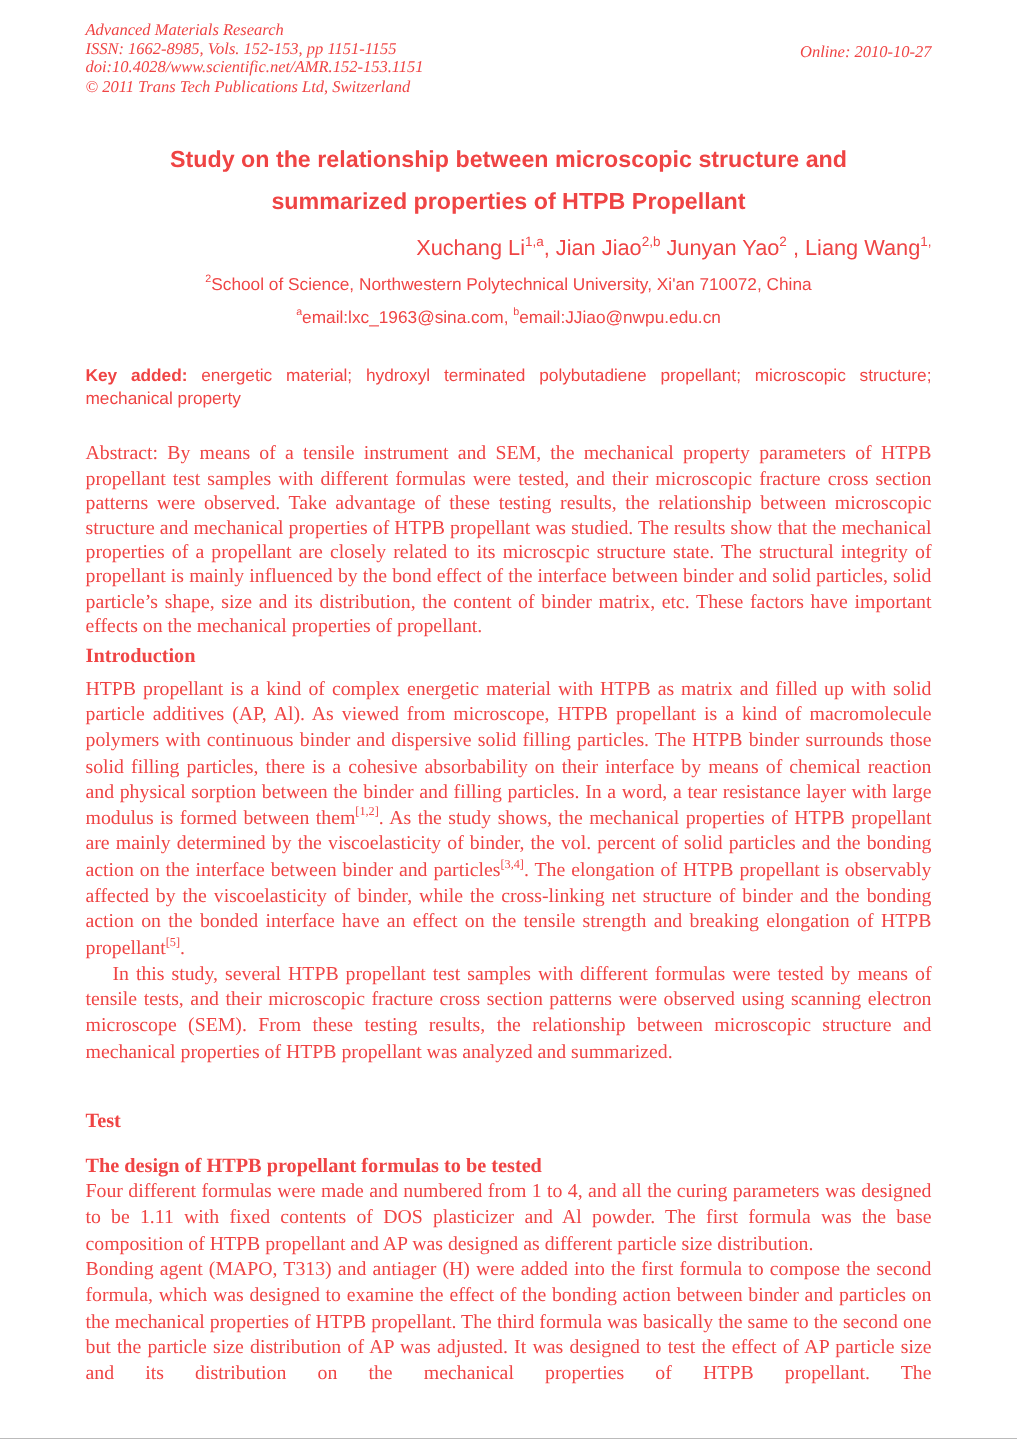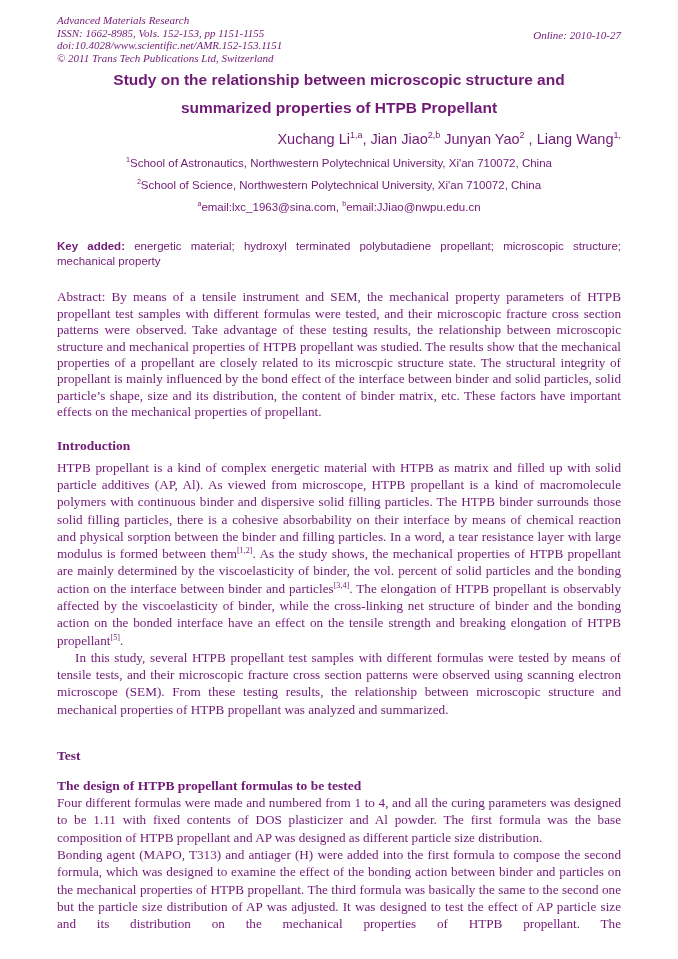--- a/index.html
+++ b/index.html
@@ -2,40 +2,40 @@
 <html><head>
 <meta charset="utf-8">
 <style>
   * { margin: 0; padding: 0; box-sizing: border-box; }
   html, body { background: #888; }
   .page {
     width: 678px;
     height: 959px;
     margin: 0 auto;
     background: #ffffff;
-    color: #701a75;
+    color: #ef4444;
     padding: 14px 57px 0 57px;
     overflow: hidden;
     font-family: "Liberation Serif", serif;
   }
   
   .pdf-header {
     display: flex;
     justify-content: space-between;
     align-items: flex-start;
     font-family: "Liberation Serif", serif;
     font-style: italic;
     font-size: 11px;
     line-height: 12.6px;
   }
   .pdf-header .left div { white-space: nowrap; }
   .pdf-header .right { white-space: nowrap; margin-top: 15px; }
   
   .title {
-    margin-top: 2px;
+    margin-top: 29px;
     text-align: center;
     font-family: "Liberation Sans", sans-serif;
     font-weight: bold;
     font-size: 15.5px;
     line-height: 28px;
   }
   .authors {
     margin-top: 7px;
     text-align: right;
     font-family: "Liberation Sans", sans-serif;
@@ -64,21 +64,21 @@
     margin-top: 21px;
     font-size: 13.2px;
     line-height: 16.4px;
     text-align: justify;
   }
   .abstract b { font-weight: normal; }
   .section-heading {
     font-size: 13.5px;
     font-weight: bold;
   }
-  .h-intro { margin-top: 17px; }
+  .h-intro { margin-top: 3px; }
   .h-test  { margin-top: 30px; }
   .h-sub   { margin-top: 14px; }
   .body-par {
     font-size: 13.2px;
     line-height: 17.3px;
     text-align: justify;
   }
   .mt-par { margin-top: 5px; }
   .indent { text-indent: 18px; }
   .fill-last { text-align-last: justify; }
@@ -99,21 +99,20 @@
   </div>
 
   <div class="title">
     <div>Study on the relationship between microscopic structure and</div>
     <div>summarized properties of HTPB Propellant</div>
   </div>
 
   <div class="authors">Xuchang Li<sup>1,a</sup>, Jian Jiao<sup>2,b</sup> Junyan Yao<sup>2</sup> , Liang Wang<sup>1,</sup></div>
 
   <div class="affil-block">
-    <div class="affil"><sup>1</sup>School of Astronautics, Northwestern Polytechnical University, Xi'an 710072, China</div>
     <div class="affil"><sup>2</sup>School of Science, Northwestern Polytechnical University, Xi'an 710072, China</div>
     <div class="affil"><sup>a</sup>email:lxc_1963@sina.com, <sup>b</sup>email:JJiao@nwpu.edu.cn</div>
   </div>
 
   <p class="keywords"><b>Key added:</b><span> energetic material; hydroxyl terminated polybutadiene propellant; microscopic structure; mechanical property</span></p>
 
   <p class="abstract"><b>Abstract:</b><span> By means of a tensile instrument and SEM, the mechanical property parameters of HTPB propellant test samples with different formulas were tested, and their microscopic fracture cross section patterns were observed. Take advantage of these testing results, the relationship between microscopic structure and mechanical properties of HTPB propellant was studied. The results show that the mechanical properties of a propellant are closely related to its microscpic structure state. The structural integrity of propellant is mainly influenced by the bond effect of the interface between binder and solid particles, solid particle’s shape, size and its distribution, the content of binder matrix, etc. These factors have important effects on the mechanical properties of propellant.</span></p>
 
   <div class="section-heading h-intro">Introduction</div>
 

